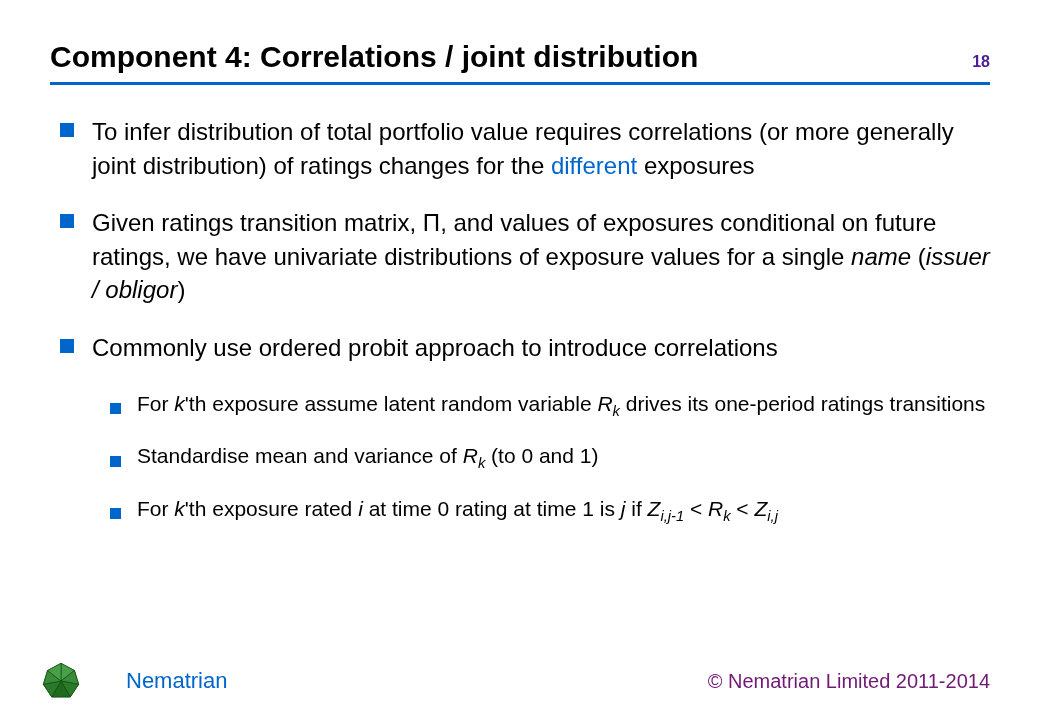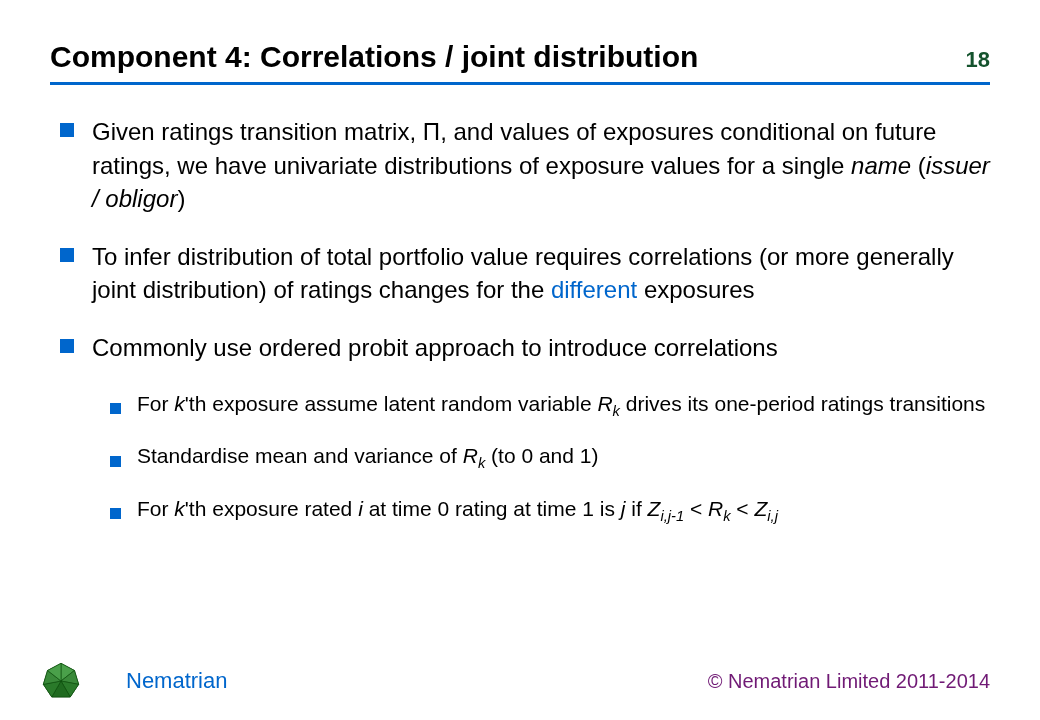--- a/index.html
+++ b/index.html
@@ -28,23 +28,23 @@
       border-bottom: 3px solid #0066cc;
       padding-bottom: 8px;
       margin-bottom: 30px;
     }
     .title {
       font-size: 30px;
       font-weight: bold;
       color: #000000;
     }
     .page-number {
-      font-size: 22px;
+      font-size: 16px;
       font-weight: bold;
-      color: #14532d;
+      color: #4c1d95;
     }
     .content {
       padding-left: 10px;
     }
     .bullet-item {
       display: flex;
       align-items: flex-start;
       margin-bottom: 24px;
     }
     .bullet-square {
@@ -129,28 +129,28 @@
   <div class="header">
     <div class="title">Component 4: Correlations / joint distribution</div>
     <div class="page-number">18</div>
   </div>
 
   <div class="content">
 
     <div class="bullet-item">
       <div class="bullet-square"></div>
       <div class="bullet-text">
-        <span>Given ratings transition matrix, </span><span>Π</span><span>, and values of exposures conditional on future ratings, we have univariate distributions of exposure values for a single </span><span class="italic">name</span><span> (</span><span class="italic">issuer / obligor</span><span>)</span>
+        <span>To infer distribution of total portfolio value requires correlations (or more generally joint distribution) of ratings changes for the </span><span class="blue-text">different</span><span> exposures</span>
       </div>
     </div>
 
     <div class="bullet-item">
       <div class="bullet-square"></div>
       <div class="bullet-text">
-        <span>To infer distribution of total portfolio value requires correlations (or more generally joint distribution) of ratings changes for the </span><span class="blue-text">different</span><span> exposures</span>
+        <span>Given ratings transition matrix, </span><span>Π</span><span>, and values of exposures conditional on future ratings, we have univariate distributions of exposure values for a single </span><span class="italic">name</span><span> (</span><span class="italic">issuer / obligor</span><span>)</span>
       </div>
     </div>
 
     <div class="bullet-item">
       <div class="bullet-square"></div>
       <div class="bullet-text">Commonly use ordered probit approach to introduce correlations</div>
     </div>
 
     <div class="sub-list">
 

